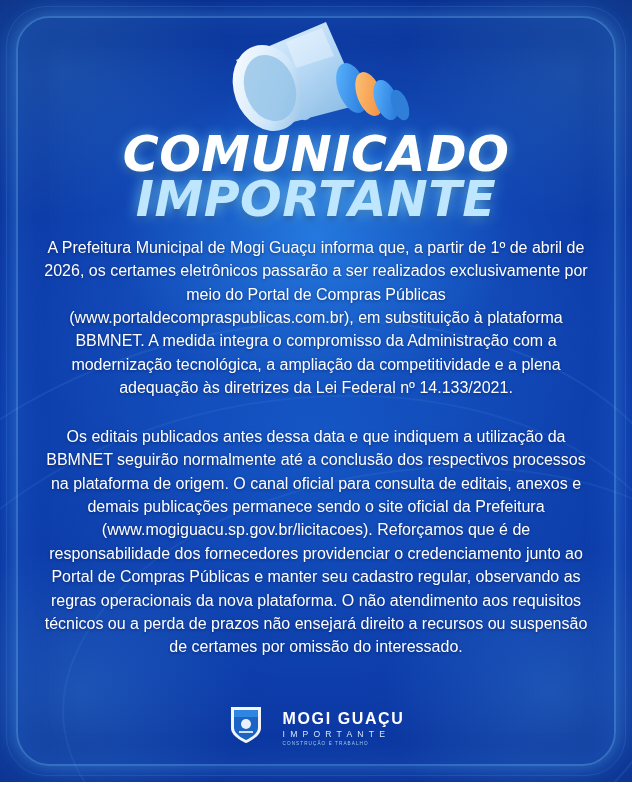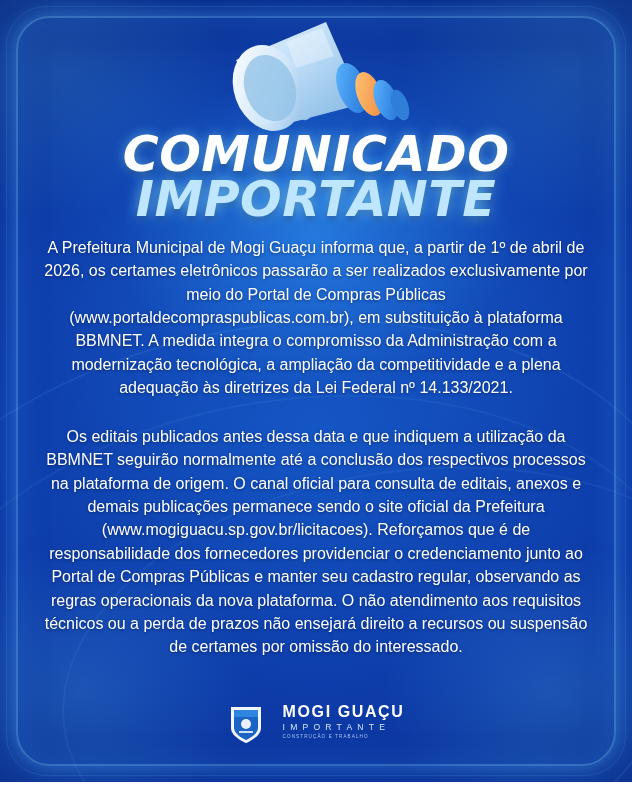--- a/index.html
+++ b/index.html
@@ -115,21 +115,21 @@
   .body-block.p1 { top: 236px; }
   .body-block.p2 { top: 425px; }
   .body-block p { margin: 0; }
 
   
   .footer {
     position: absolute;
     bottom: 36px;
     left: 0; right: 0;
     display: flex;
-    align-items: flex-start;
+    align-items: flex-end;
     justify-content: center;
     gap: 19px;
     margin-top: 8px;
   }
   .crest { width: 36px; height: 42px; }
   .footer-text {
     text-align: left;
     color: #ffffff;
   }
   .footer-title {

